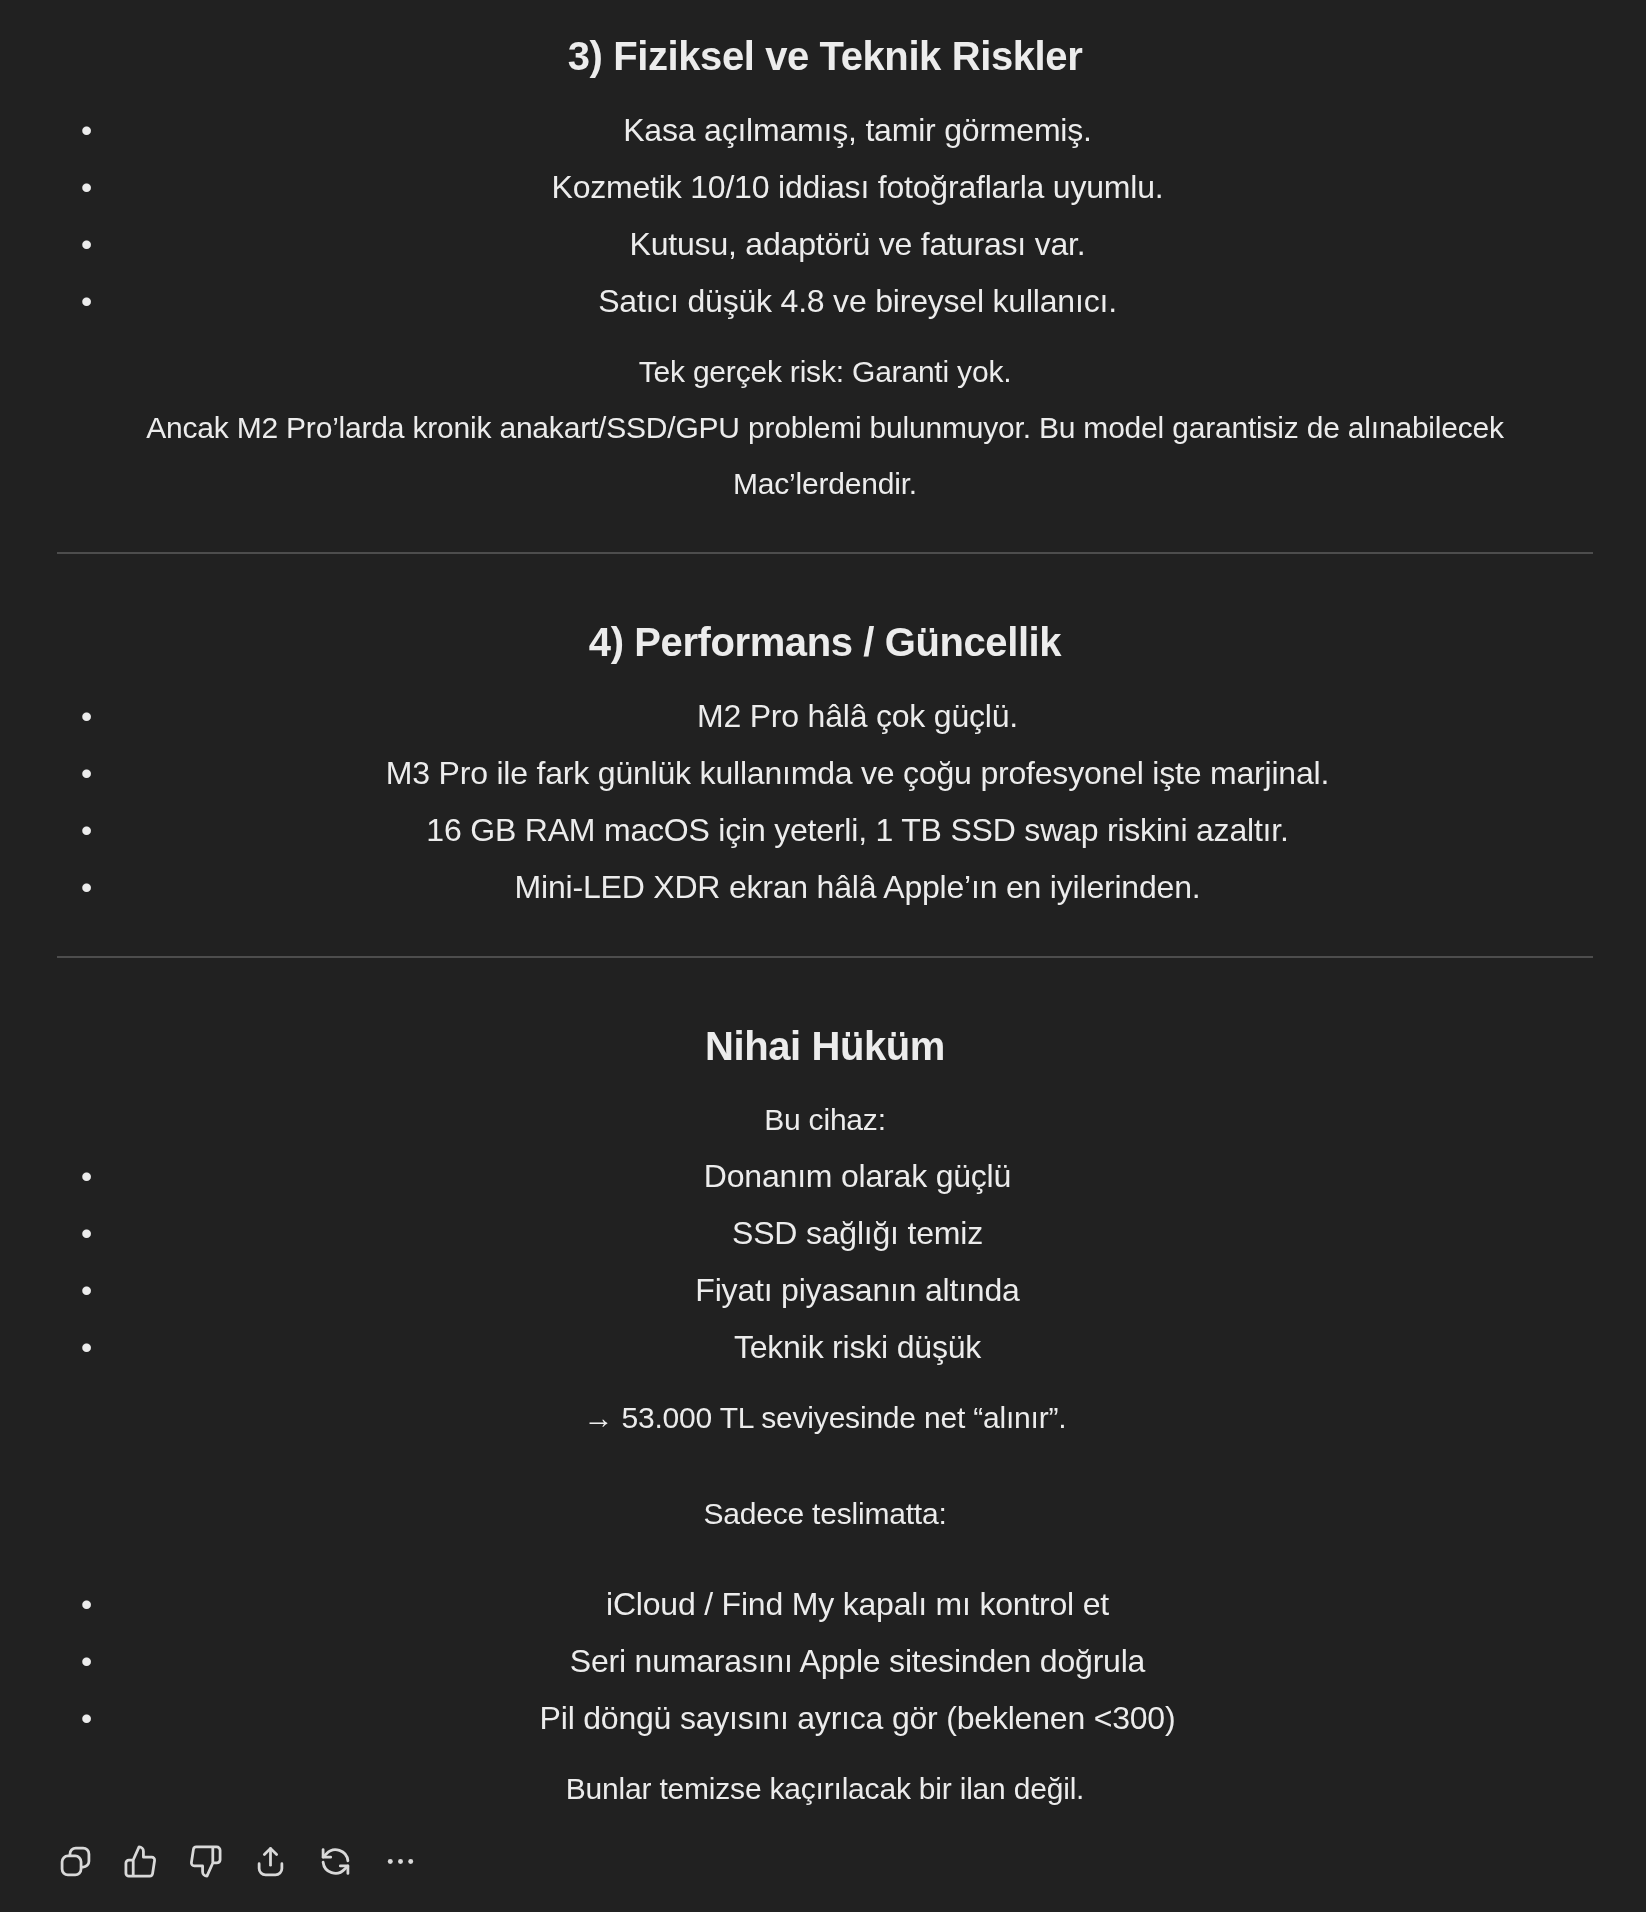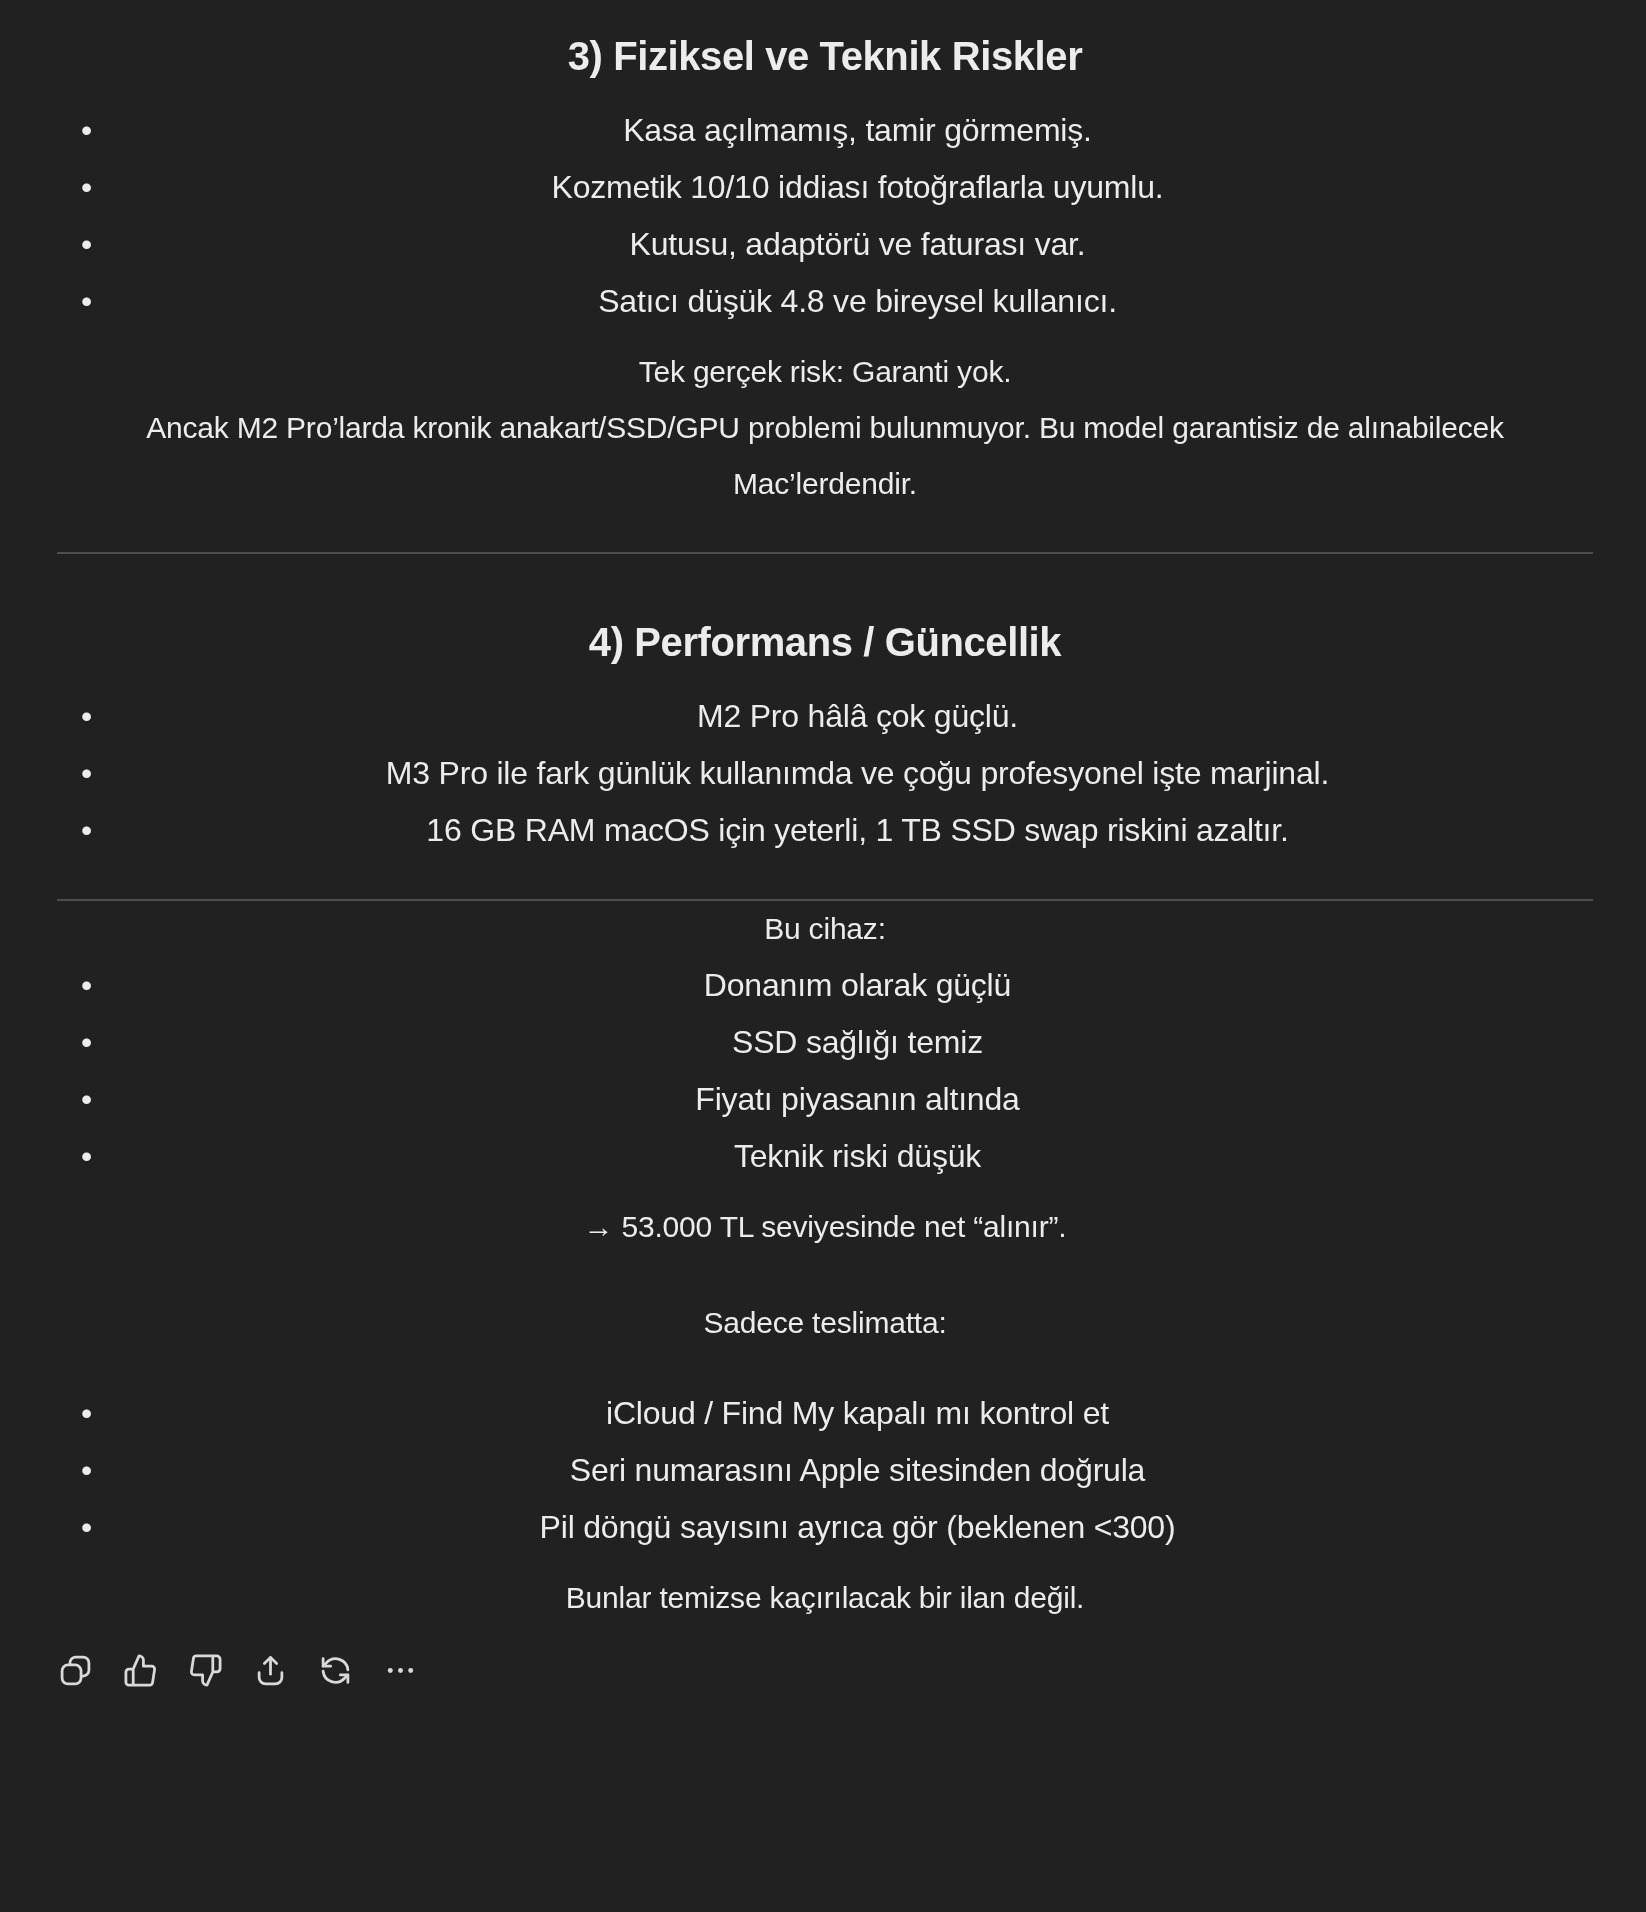--- a/index.html
+++ b/index.html
@@ -103,24 +103,26 @@
   <p><span>Ancak M2 Pro’larda kronik anakart/SSD/GPU problemi bulunmuyor. Bu model </span><strong>garantisiz de alınabilecek</strong><span> Mac’lerdendir.</span></p>
 
   <hr class="divider">
 
   <h3>4) Performans / Güncellik</h3>
 
   <ul>
     <li><span>M2 Pro hâlâ </span><strong>çok güçlü</strong><span>.</span></li>
     <li><span>M3 Pro ile fark günlük kullanımda ve çoğu profesyonel işte </span><strong>marjinal</strong><span>.</span></li>
     <li><span>16 GB RAM macOS için yeterli, 1 TB SSD swap riskini azaltır.</span></li>
+    <li><span>Mini-LED XDR ekran hâlâ Apple’ın en iyilerinden.</span></li>
   </ul>
 
   <hr class="divider">
 
+  <h3>Nihai Hüküm</h3>
 
   <p><strong>Bu cihaz:</strong></p>
 
   <ul>
     <li><span>Donanım olarak güçlü</span></li>
     <li><span>SSD sağlığı temiz</span></li>
     <li><span>Fiyatı piyasanın altında</span></li>
     <li><span>Teknik riski düşük</span></li>
   </ul>
 

